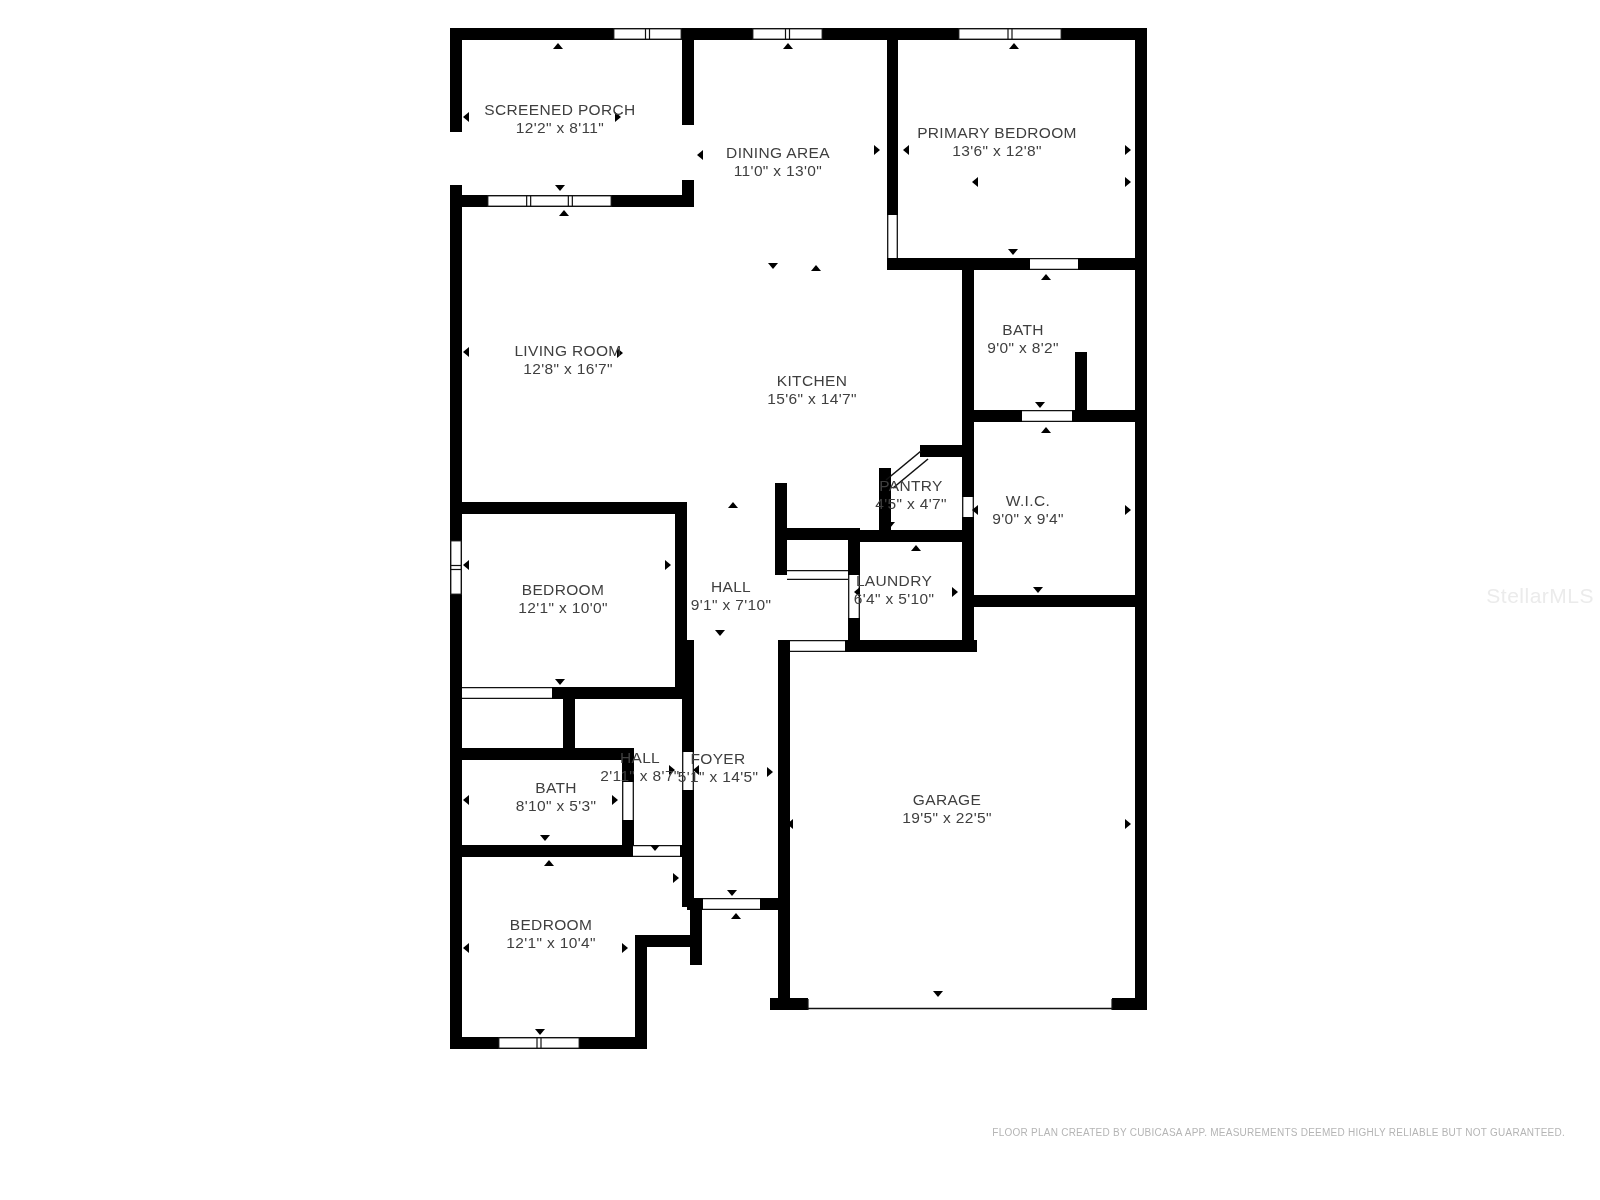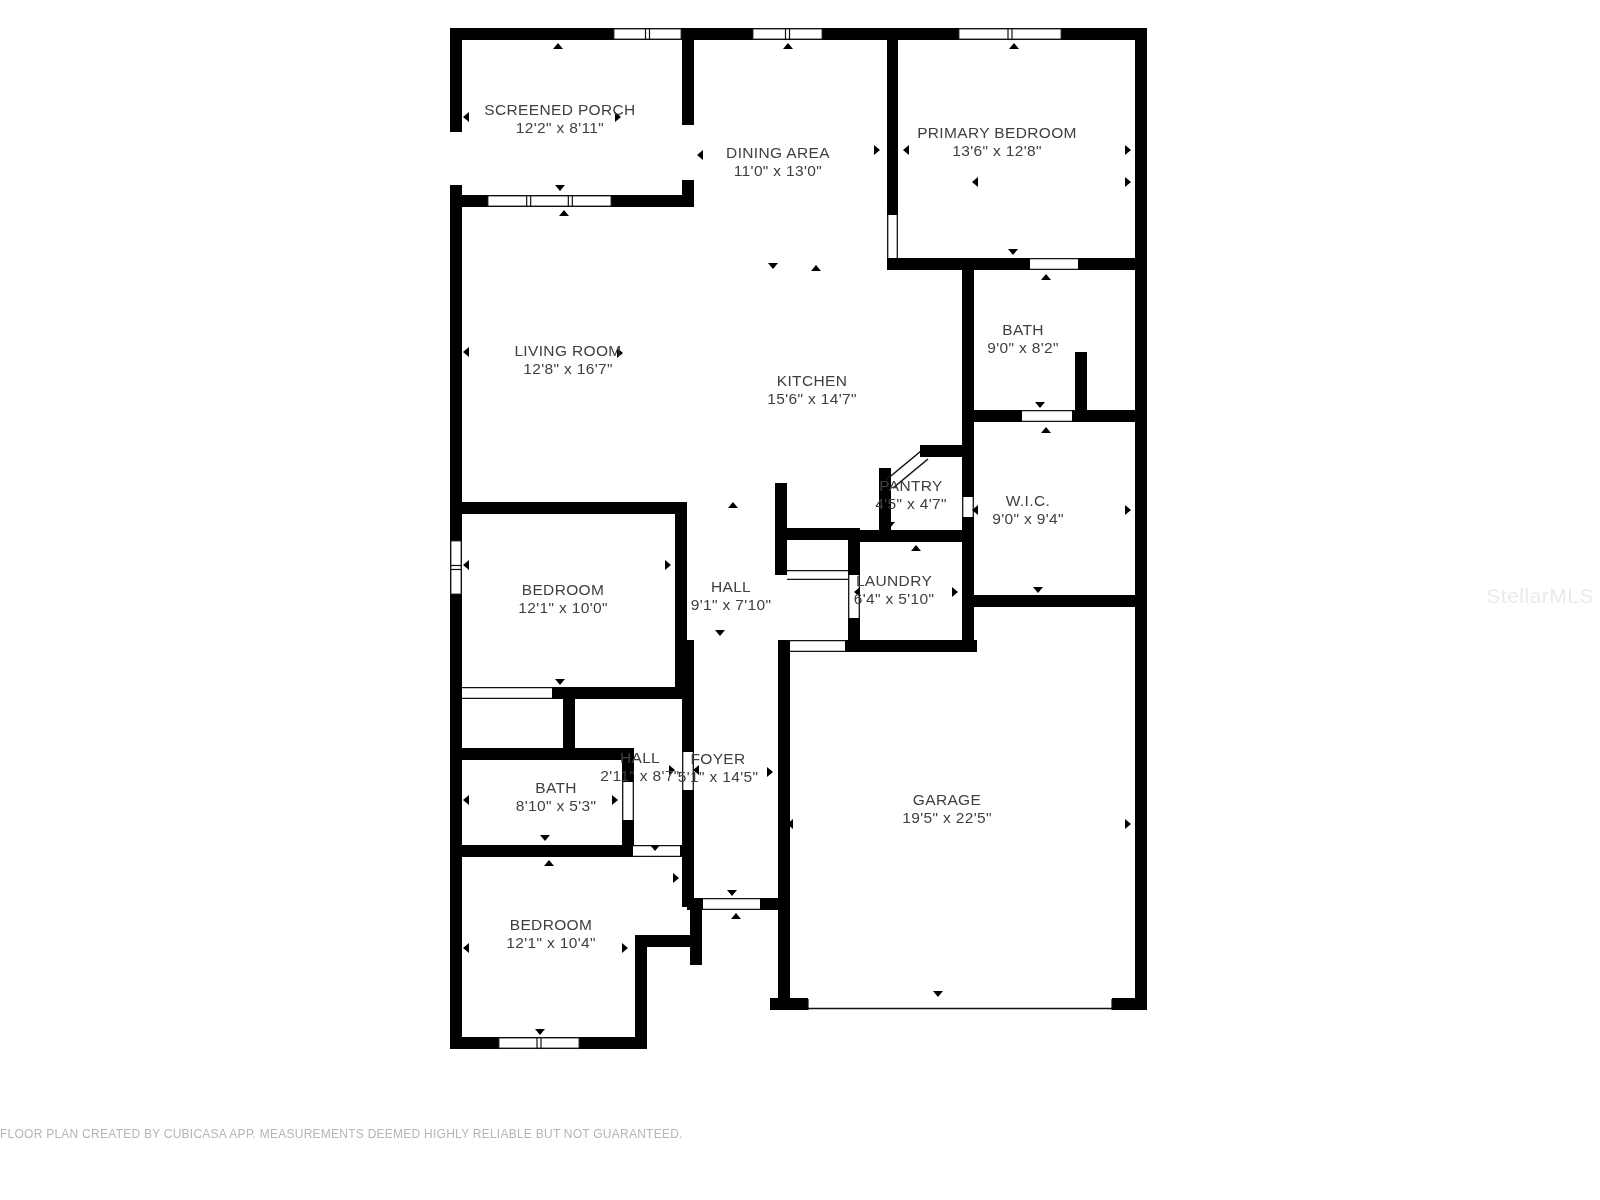--- a/index.html
+++ b/index.html
@@ -1,20 +1,20 @@
 <!DOCTYPE html>
 <html><head>
 <meta charset="utf-8">
 <style>
   html,body{margin:0;padding:0;background:#ffffff;}
   body{width:1600px;height:1200px;position:relative;font-family:"Liberation Sans","DejaVu Sans",sans-serif;overflow:hidden;}
   #plan-svg{position:absolute;left:0;top:0;width:1600px;height:1200px;}
   .room-name,.room-dims{font-family:"Liberation Sans","DejaVu Sans",sans-serif;font-size:15.5px;letter-spacing:.35px;fill:#3f3f3f;}
-  #footer-note{position:absolute;left:0;width:1565px;top:1127px;text-align:left;
-    font-size:12px;letter-spacing:.25px;color:#b5b5b5;}
+  #footer-note{position:absolute;left:0;width:1565px;top:1127px;text-align:right;
+    font-size:10px;letter-spacing:.25px;color:#b5b5b5;}
   #watermark{position:absolute;right:6px;top:584px;font-size:21px;letter-spacing:.5px;
     color:#ebebeb;font-weight:500;}
 </style>
 </head>
 <body>
 
 <svg id="plan-svg" viewBox="0 0 1600 1200" xmlns="http://www.w3.org/2000/svg">
     <rect x="450" y="28" width="697" height="12" fill="#000000"></rect>
     <rect x="450" y="28" width="12" height="1021" fill="#000000"></rect>
     <rect x="1135" y="28" width="12" height="982" fill="#000000"></rect>

